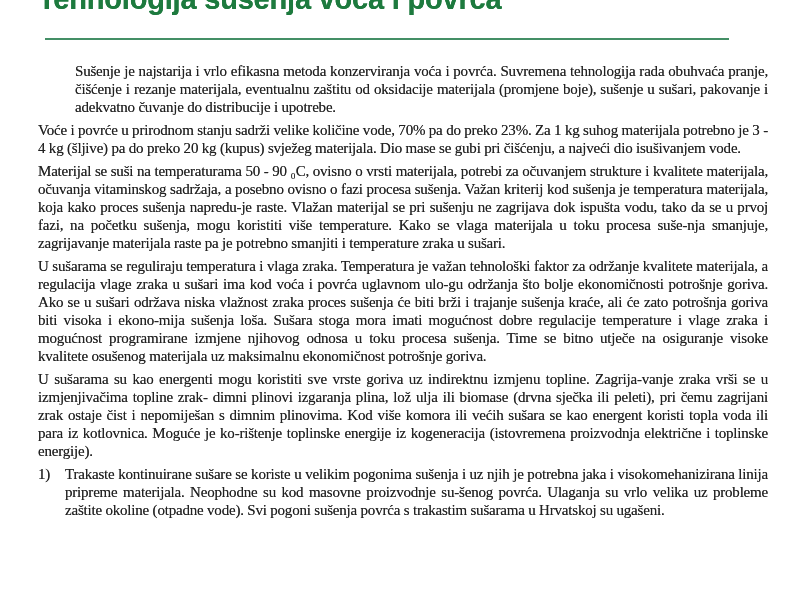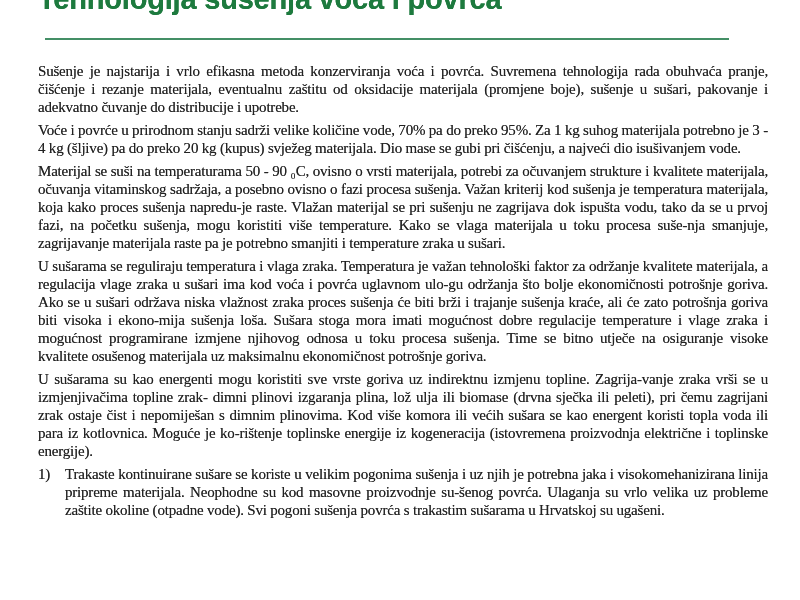--- a/index.html
+++ b/index.html
@@ -38,20 +38,21 @@
     width: 684px;
     margin: 24px 0 0 7px;
   }
   .body-text p {
     margin: 0 0 5px 0;
     text-align: justify;
     text-shadow: 0 0 0.5px rgba(34,34,34,0.65);
   }
   .body-text p.first {
     margin-top: 22px;
+    margin-left: 37px;
   }
   .list-item {
     position: relative;
     padding-left: 27px;
     text-align: justify;
     text-shadow: 0 0 0.5px rgba(34,34,34,0.65);
   }
   .list-item .marker {
     position: absolute;
     left: 0;
@@ -64,21 +65,21 @@
 <div class="page">
 
   <h1 class="doc-title">Tehnologija sušenja voća i povrća</h1>
 
   <hr class="title-rule">
 
   <div class="body-text">
 
     <p class="first">Sušenje je najstarija i vrlo efikasna metoda konzerviranja voća i povrća. Suvremena tehnologija rada obuhvaća pranje, čišćenje i rezanje materijala, eventualnu zaštitu od oksidacije materijala (promjene boje), sušenje u sušari, pakovanje i adekvatno čuvanje do distribucije i upotrebe.</p>
 
-    <p>Voće i povrće u prirodnom stanju sadrži velike količine vode, 70% pa do preko 95%. Za 1 kg suhog materijala potrebno je 3 - 4 kg (šljive) pa do preko 20 kg (kupus) svježeg materijala. Dio mase se gubi pri čišćenju, a najveći dio isušivanjem vode.</p>
+    <p>Voće i povrće u prirodnom stanju sadrži velike količine vode, 70% pa do preko 23%. Za 1 kg suhog materijala potrebno je 3 - 4 kg (šljive) pa do preko 20 kg (kupus) svježeg materijala. Dio mase se gubi pri čišćenju, a najveći dio isušivanjem vode.</p>
 
     <p>Materijal se suši na temperaturama 50 - 90 ₀C, ovisno o vrsti materijala, potrebi za očuvanjem strukture i kvalitete materijala, očuvanja vitaminskog sadržaja, a posebno ovisno o fazi procesa sušenja. Važan kriterij kod sušenja je temperatura materijala, koja kako proces sušenja napredu-je raste. Vlažan materijal se pri sušenju ne zagrijava dok ispušta vodu, tako da se u prvoj fazi, na početku sušenja, mogu koristiti više temperature. Kako se vlaga materijala u toku procesa suše-nja smanjuje, zagrijavanje materijala raste pa je potrebno smanjiti i temperature zraka u sušari.</p>
 
     <p>U sušarama se reguliraju temperatura i vlaga zraka. Temperatura je važan tehnološki faktor za održanje kvalitete materijala, a regulacija vlage zraka u sušari ima kod voća i povrća uglavnom ulo-gu održanja što bolje ekonomičnosti potrošnje goriva. Ako se u sušari održava niska vlažnost zraka proces sušenja će biti brži i trajanje sušenja kraće, ali će zato potrošnja goriva biti visoka i ekono-mija sušenja loša. Sušara stoga mora imati mogućnost dobre regulacije temperature i vlage zraka i mogućnost programirane izmjene njihovog odnosa u toku procesa sušenja. Time se bitno utječe na osiguranje visoke kvalitete osušenog materijala uz maksimalnu ekonomičnost potrošnje goriva.</p>
 
     <p>U sušarama su kao energenti mogu koristiti sve vrste goriva uz indirektnu izmjenu topline. Zagrija-vanje zraka vrši se u izmjenjivačima topline zrak- dimni plinovi izgaranja plina, lož ulja ili biomase (drvna sječka ili peleti), pri čemu zagrijani zrak ostaje čist i nepomiješan s dimnim plinovima. Kod više komora ili većih sušara se kao energent koristi topla voda ili para iz kotlovnica. Moguće je ko-rištenje toplinske energije iz kogeneracija (istovremena proizvodnja električne i toplinske energije).</p>
 
 
     <div class="list-item">
       <span class="marker">1)</span>

